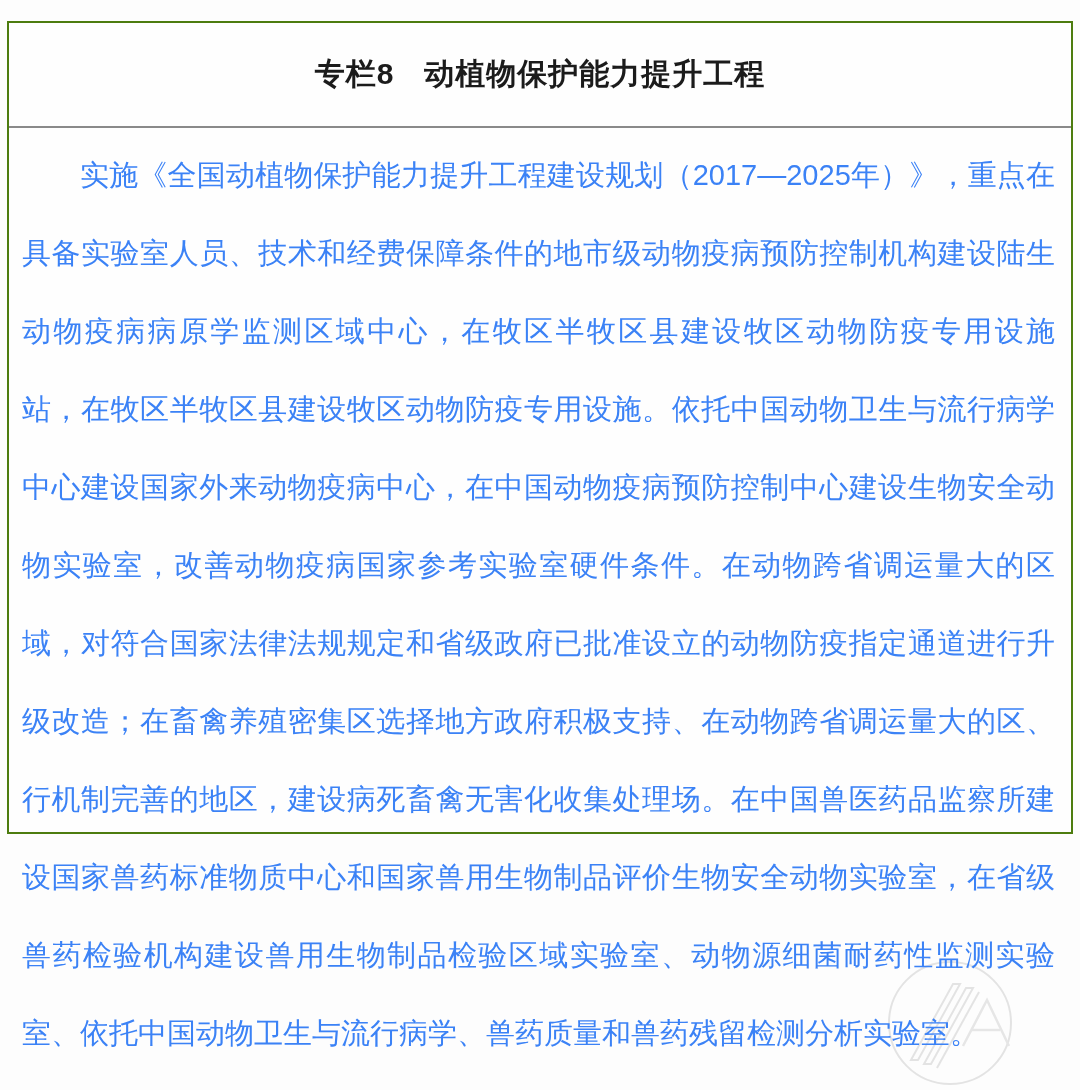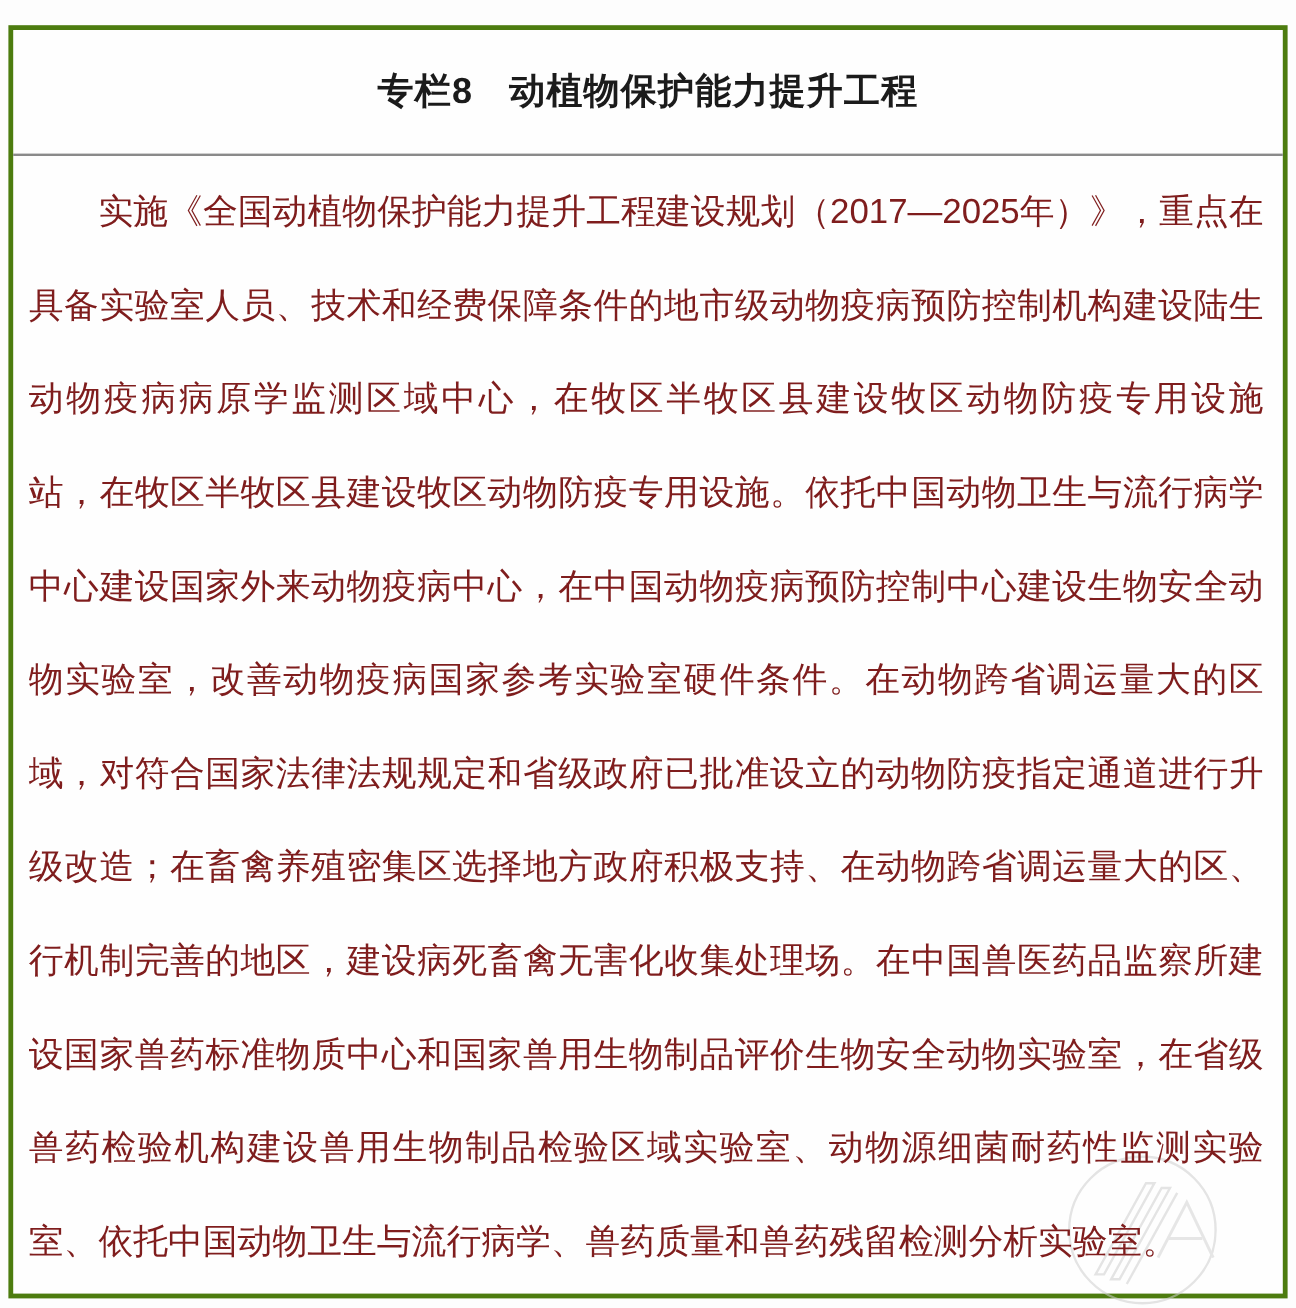--- a/index.html
+++ b/index.html
@@ -15,44 +15,44 @@
     width: 1080px;
     height: 1090px;
     background: #fdfdfd;
     overflow: hidden;
   }
   .panel {
     position: absolute;
     left: 7px;
     top: 21px;
     width: 1066px;
-    height: 1061px;
+    height: 813px;
     box-sizing: border-box;
-    border: 4px solid #4d7c0f;
+    border: 2px solid #4d7c0f;
     background: #fefefe;
   }
   .panel-title {
     height: 103px;
     border-bottom: 2px solid #8a8a8a;
     display: flex;
     align-items: center;
     justify-content: center;
     font-size: 30px;
     font-weight: bold;
     color: #1b1b1b;
     letter-spacing: 1px;
   }
   .title-prefix {
     margin-right: 30px;
   }
   .panel-body {
     position: relative;
     padding: 8px 16px 0 13px;
     font-size: 29px;
-    color: #7f1d1d;
+    color: #3b82f6;
     z-index: 1;
   }
   .line {
     height: 78px;
     line-height: 78px;
     text-align: justify;
     text-align-last: justify;
     overflow: hidden;
   }
   .line.indent {

